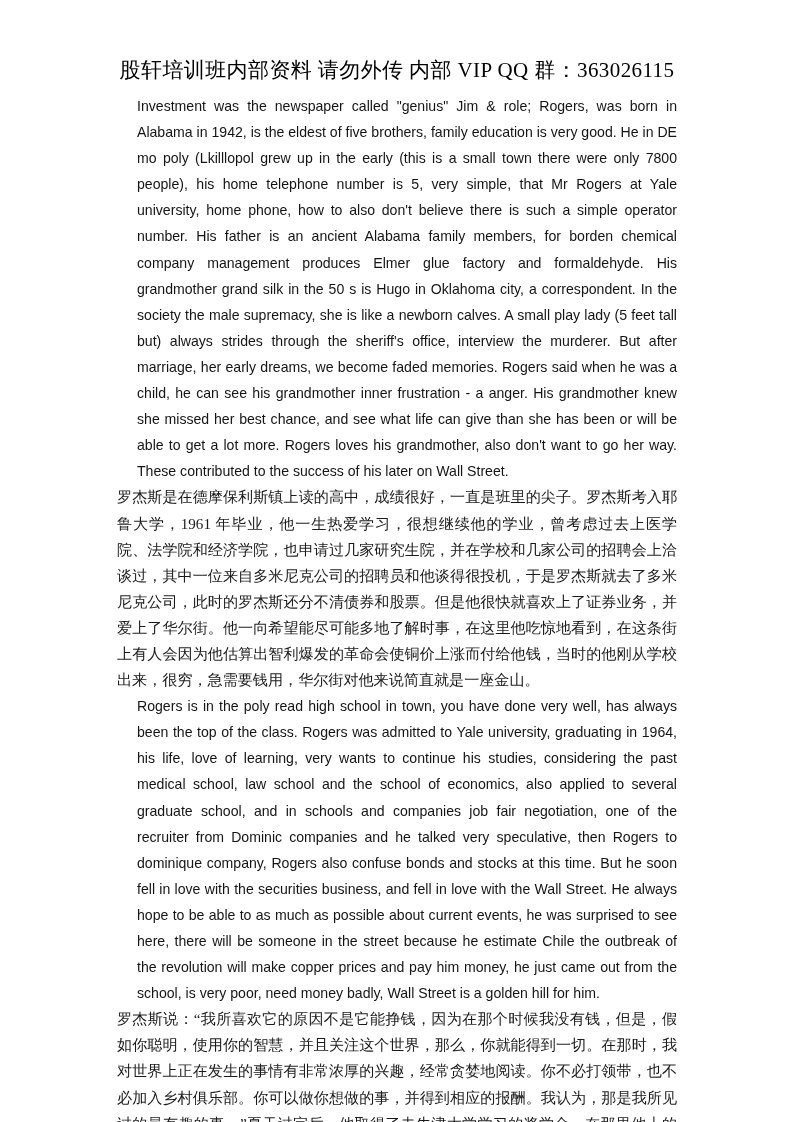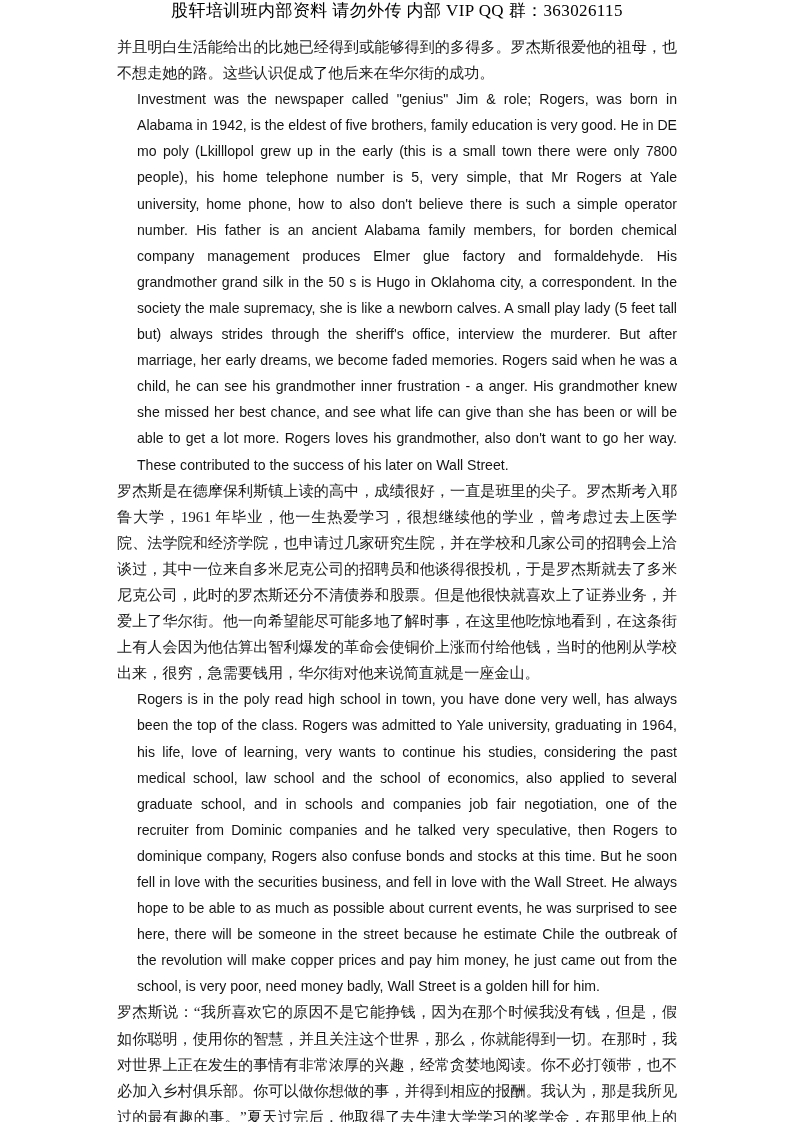--- a/index.html
+++ b/index.html
@@ -22,23 +22,24 @@
     background: #ffffff;
     box-sizing: border-box;
   }
   .content {
     position: absolute;
     left: 117px;
     top: 0;
     width: 560px;
   }
   .doc-header {
+    margin-top: 59px;
     text-align: center;
     font-family: "Liberation Serif", "DejaVu Serif", serif;
-    font-size: 17px;
+    font-size: 21px;
     line-height: 22px;
     letter-spacing: 0.4px;
     color: #000;
     white-space: nowrap;
     margin-bottom: 12px;
   }
   .para {
     margin: 0;
     text-align: justify;
     text-justify: inter-word;
@@ -64,21 +65,20 @@
     margin-top: 0;
   }
 </style>
 </head>
 <body>
 
 <div class="page">
   <div class="content">
     <div class="doc-header">股轩培训班内部资料 请勿外传 内部 VIP QQ 群：363026115</div>
 
-    <p class="para zh">并且明白生活能给出的比她已经得到或能够得到的多得多。罗杰斯很爱他的祖母，也不想走她的路。这些认识促成了他后来在华尔街的成功。</p>
 
     <p class="para en">Investment was the newspaper called "genius" Jim &amp; role; Rogers, was born in Alabama in 1942, is the eldest of five brothers, family education is very good. He in DE mo poly (Lkilllopol grew up in the early (this is a small town there were only 7800 people), his home telephone number is 5, very simple, that Mr Rogers at Yale university, home phone, how to also don't believe there is such a simple operator number. His father is an ancient Alabama family members, for borden chemical company management produces Elmer glue factory and formaldehyde. His grandmother grand silk in the 50 s is Hugo in Oklahoma city, a correspondent. In the society the male supremacy, she is like a newborn calves. A small play lady (5 feet tall but) always strides through the sheriff's office, interview the murderer. But after marriage, her early dreams, we become faded memories. Rogers said when he was a child, he can see his grandmother inner frustration - a anger. His grandmother knew she missed her best chance, and see what life can give than she has been or will be able to get a lot more. Rogers loves his grandmother, also don't want to go her way. These contributed to the success of his later on Wall Street.</p>
 
     <p class="para zh">罗杰斯是在德摩保利斯镇上读的高中，成绩很好，一直是班里的尖子。罗杰斯考入耶鲁大学，1961 年毕业，他一生热爱学习，很想继续他的学业，曾考虑过去上医学院、法学院和经济学院，也申请过几家研究生院，并在学校和几家公司的招聘会上洽谈过，其中一位来自多米尼克公司的招聘员和他谈得很投机，于是罗杰斯就去了多米尼克公司，此时的罗杰斯还分不清债券和股票。但是他很快就喜欢上了证券业务，并爱上了华尔街。他一向希望能尽可能多地了解时事，在这里他吃惊地看到，在这条街上有人会因为他估算出智利爆发的革命会使铜价上涨而付给他钱，当时的他刚从学校出来，很穷，急需要钱用，华尔街对他来说简直就是一座金山。</p>
 
     <p class="para en">Rogers is in the poly read high school in town, you have done very well, has always been the top of the class. Rogers was admitted to Yale university, graduating in 1964, his life, love of learning, very wants to continue his studies, considering the past medical school, law school and the school of economics, also applied to several graduate school, and in schools and companies job fair negotiation, one of the recruiter from Dominic companies and he talked very speculative, then Rogers to dominique company, Rogers also confuse bonds and stocks at this time. But he soon fell in love with the securities business, and fell in love with the Wall Street. He always hope to be able to as much as possible about current events, he was surprised to see here, there will be someone in the street because he estimate Chile the outbreak of the revolution will make copper prices and pay him money, he just came out from the school, is very poor, need money badly, Wall Street is a golden hill for him.</p>
 
     <p class="para zh">罗杰斯说：“我所喜欢它的原因不是它能挣钱，因为在那个时候我没有钱，但是，假如你聪明，使用你的智慧，并且关注这个世界，那么，你就能得到一切。在那时，我对世界上正在发生的事情有非常浓厚的兴趣，经常贪婪地阅读。你不必打领带，也不必加入乡村俱乐部。你可以做你想做的事，并得到相应的报酬。我认为，那是我所见过的最有趣的事。”夏天过完后，他取得了去牛津大学学习的奖学金，在那里他上的是巴利奥学院，学习政治、哲学和经济学。作为一个矮个子，他成了从亚拉巴马的德摩保利斯出生的第一位曾在泰晤士河上参加过牛津——剑桥赛艇比赛的舵手，并赢得过比赛的冠军。</p>
 
   </div>

